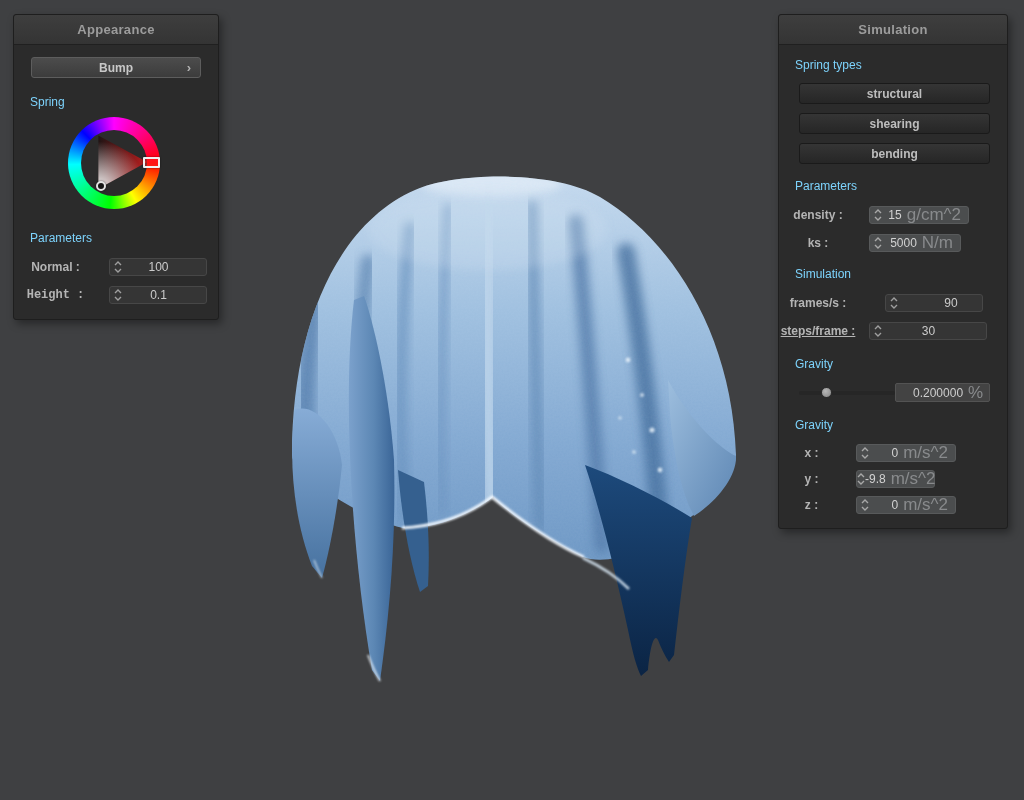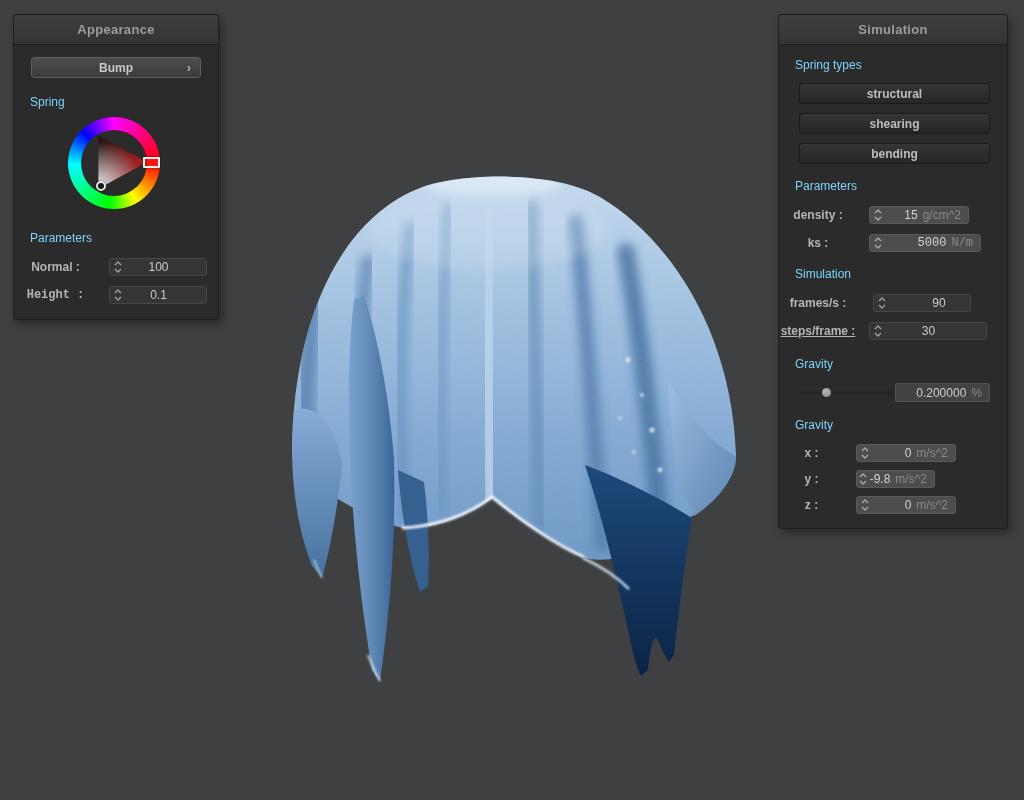--- a/index.html
+++ b/index.html
@@ -29,21 +29,21 @@
   .field{
     display:flex;align-items:center;height:18px;box-sizing:border-box;border-radius:3px;
     font-size:12px;
   }
   .field.dark{background:#353535;border:1px solid #474747;color:#cbcbcb;}
   .field.gray{background:#4b4d4e;border:1px solid #585a5b;color:#d2d2d2;}
   .spin{width:15px;display:flex;flex-direction:column;align-items:center;line-height:0;cursor:pointer;}
   .spin svg{display:block;}
   .val-c{flex:1;text-align:center;padding-right:14px;}
   .val-r{flex:1;text-align:right;}
-  .unit{color:#888a8c;margin-left:5px;margin-right:7px;font-size:12px;}
+  .unit{color:#888a8c;margin-left:5px;margin-right:7px;font-size:17px;}
   
   .big-btn{
     display:flex;align-items:center;justify-content:center;position:relative;
     border-radius:3px;font-size:12px;font-weight:bold;cursor:pointer;box-sizing:border-box;
   }
   .bump-btn{
     margin:12px auto 0;width:170px;height:21px;color:#c8c8c8;
     background:linear-gradient(#4c4c4c,#3c3c3c);border:1px solid #5d5d5d;
   }
   .bump-chev{position:absolute;right:9px;top:0;line-height:20px;color:#b2b2b2;font-size:13px;font-weight:bold;}
@@ -250,37 +250,37 @@
             <path d="M1 4 L4 1 L7 4" fill="none" stroke="#a8a8a8" stroke-width="1.4"></path>
             <path d="M1 8 L4 11 L7 8" fill="none" stroke="#a8a8a8" stroke-width="1.4"></path>
           </svg>
         </span>
       <span class="val-r">15</span>
       <span class="unit">g/cm^2</span>
     </div>
   </div>
   <div class="row" style="margin-top:10px;">
     <div class="row-label" style="width:78px;">ks :</div>
-    <div class="field gray" style="width:112px;margin-left:12px;font-family:Liberation Mono, monospace;">
+    <div class="field gray" style="width:92px;margin-left:12px;">
       <span class="spin">
           <svg width="8" height="12" viewBox="0 0 8 12">
             <path d="M1 4 L4 1 L7 4" fill="none" stroke="#a8a8a8" stroke-width="1.4"></path>
             <path d="M1 8 L4 11 L7 8" fill="none" stroke="#a8a8a8" stroke-width="1.4"></path>
           </svg>
         </span>
       <span class="val-r">5000</span>
       <span class="unit">N/m</span>
     </div>
   </div>
 
   <div class="section-label" style="margin-top:15px;">Simulation</div>
 
   <div class="row" style="margin-top:13px;">
     <div class="row-label" style="width:78px;">frames/s :</div>
-    <div class="field dark" style="width:98px;margin-left:16px;gap:33px;">
+    <div class="field dark" style="width:98px;margin-left:28px;gap:33px;">
       <span class="spin">
           <svg width="8" height="12" viewBox="0 0 8 12">
             <path d="M1 4 L4 1 L7 4" fill="none" stroke="#9f9f9f" stroke-width="1.4"></path>
             <path d="M1 8 L4 11 L7 8" fill="none" stroke="#9f9f9f" stroke-width="1.4"></path>
           </svg>
         </span>
       <span class="val-c">90</span>
     </div>
   </div>
   <div class="row" style="margin-top:10px;">

